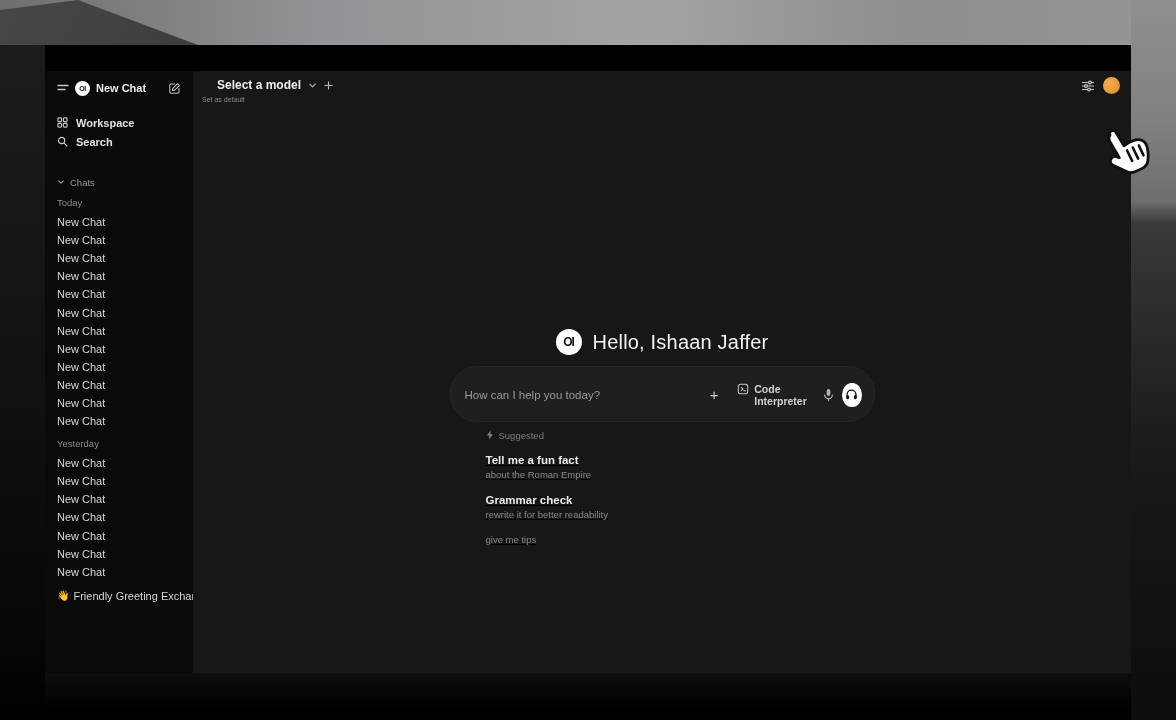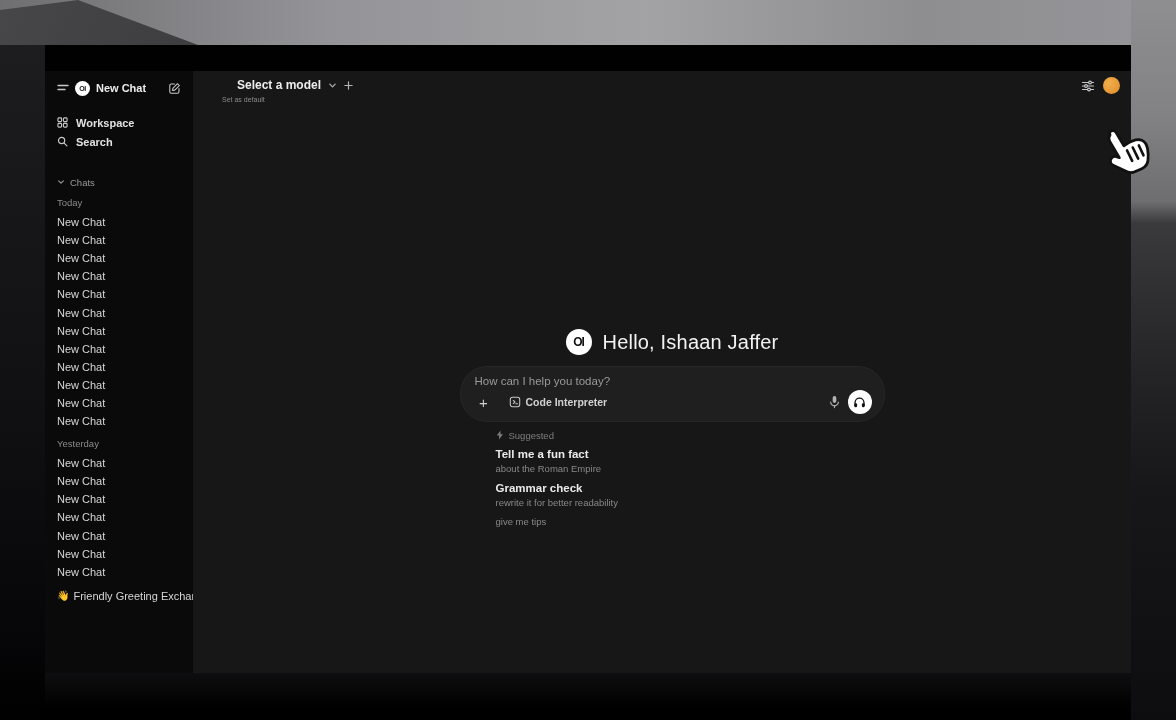--- a/index.html
+++ b/index.html
@@ -17,21 +17,21 @@
     background:linear-gradient(to bottom,#8f8f91 0%,#828284 16%,#6e6e70 28%,#3a3a3c 31%,#303032 40%,#242426 52%,#171719 68%,#0d0d0f 100%); }
   .bg-left { position:absolute; left:0; top:45px; width:45px; height:675px;
     background:linear-gradient(to bottom,#1d1d1f 0%,#161618 28%,#101012 55%,#060608 88%,#000 100%); }
   .bg-bottom { position:absolute; left:45px; top:673px; width:1086px; height:47px;
     background:linear-gradient(to bottom,#0e0e10,#000 75%); }
 
   
   .app { position:absolute; left:45px; top:45px; width:1086px; height:628px;
     display:flex; flex-direction:column; background:#171717; }
   .app-topbar { height:26px; background:#010101; flex:0 0 auto; }
-  .app-body { flex:1; display:flex; min-height:0;gap:20px; }
+  .app-body { flex:1; display:flex; min-height:0; }
 
   
   .sidebar { width:148px; flex:0 0 148px; background:#0a0a0a; color:#d5d5d5;
     padding:4px 10px 0 10px; overflow:hidden; }
   .sb-header { display:flex; align-items:center; gap:6px; height:18px; margin:4px 2px 0 2px; }
   .sb-title { font-size:11px; font-weight:700; color:#ededed; }
   .spacer { flex:1; }
   .logo-circle { width:15px; height:15px; border-radius:50%; background:#fff; color:#111;
     display:inline-flex; align-items:center; justify-content:center;
     font-size:7px; font-weight:700; letter-spacing:-0.5px; flex:0 0 auto; }
@@ -59,38 +59,38 @@
 
   .center-stage { position:absolute; left:0; right:0; top:256px;
     display:flex; flex-direction:column; align-items:center; }
   .greeting-row { display:flex; align-items:center; gap:11px; height:30px; }
   .greeting-logo { width:26px; height:26px; border-radius:50%; background:#fff; color:#111;
     display:flex; align-items:center; justify-content:center;
     font-size:12px; font-weight:700; letter-spacing:-1px; }
   .greeting-text { font-size:20px; font-weight:500; color:#f2f2f2; letter-spacing:0.2px; }
 
   .prompt-box { width:423px; height:54px; margin-top:10px; background:#1f1f1f;
-    border-radius:26px; padding:8px 12px 7px 14px; display:flex; flex-direction:column;
+    border-radius:26px; padding:8px 12px 7px 14px; display:flex; flex-direction:row;
     justify-content:space-between; box-shadow:0 0 0 1px #262626; }
   .prompt-input { background:transparent; border:none; outline:none; color:#e8e8e8;
     font-size:11.5px; width:100%; font-family:"Liberation Sans", sans-serif; }
   .prompt-input::placeholder { color:#9a9a9a; opacity:1; }
   .prompt-actions { display:flex; align-items:center; gap:8px; }
   .plus-btn { color:#cfcfcf; font-size:15px; line-height:1; width:18px; height:18px;
     display:flex; align-items:center; justify-content:center; cursor:pointer; }
   .ci-pill { display:flex; gap:5px; margin-left:8px; cursor:pointer; }
   .ci-label { font-size:10.5px; font-weight:600; color:#d2d2d2; }
   .mic-btn { margin-left:auto; cursor:pointer; display:flex; }
   .call-btn { width:24px; height:24px; border-radius:50%; background:#fff; cursor:pointer;
     display:flex; align-items:center; justify-content:center; }
 
   .suggested { width:423px; margin-top:8px; padding-left:35px; }
   .suggested-head { display:flex; align-items:center; gap:5px; height:12px;
     font-size:9.5px; color:#7f7f7f; }
-  .sg-item { margin-top:7px; cursor:pointer; }
+  .sg-item { margin-top:13px; cursor:pointer;text-decoration:underline; }
   .sg-title { font-size:11.5px; font-weight:700; color:#eaeaea; height:14px; }
   .sg-sub { font-size:9.5px; color:#888; height:12px; margin-top:1px; }
 
   
   .ic { display:inline-flex; flex:0 0 auto; }
   svg { display:block; }
 
   
   .cursor { position:absolute; left:1099px; top:124px; width:58px; height:60px;
     transform:rotate(-24deg); pointer-events:none; z-index:50; }

